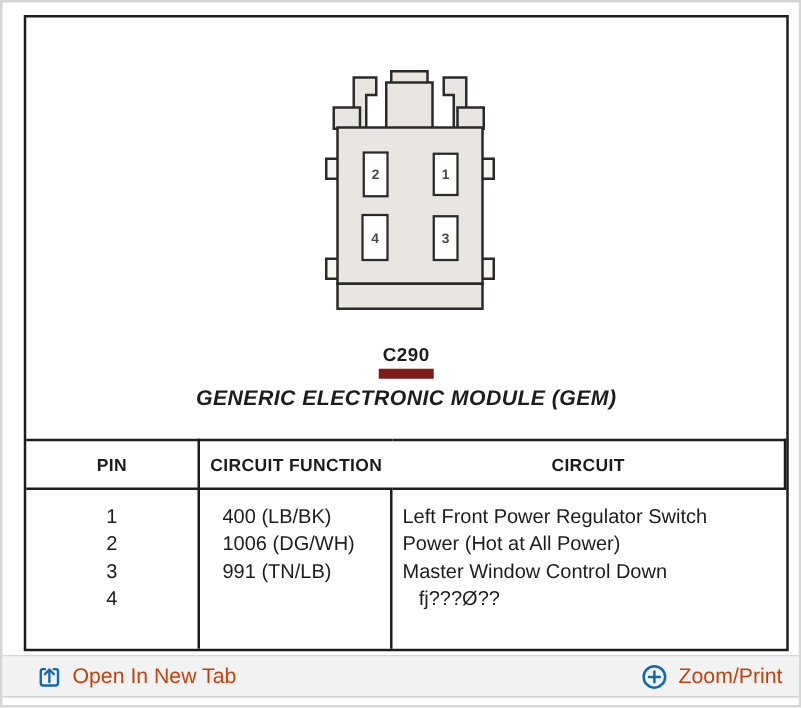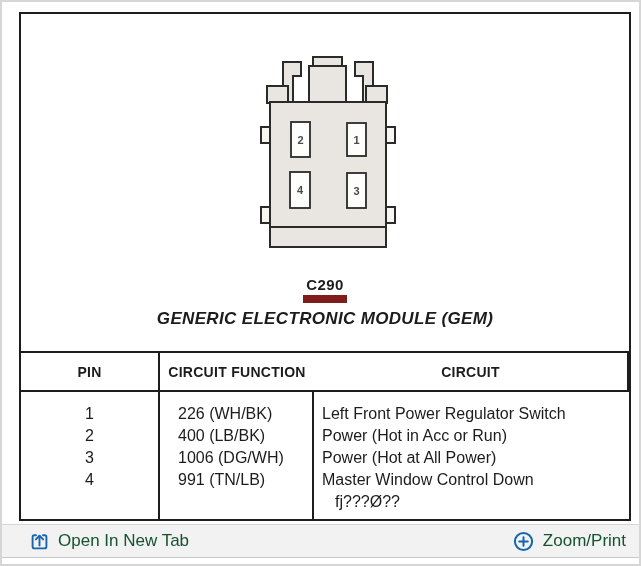--- a/index.html
+++ b/index.html
@@ -75,21 +75,21 @@
     position: absolute;
     left: 0; right: 0; top: 522px; height: 34px;
     background: #f2f2f2;
     border-top: 1px solid #d6d6d6;
     border-bottom: 1px solid #c8c8c8;
     display: flex; align-items: center; justify-content: space-between;
     padding: 0 13px 0 28px;
   }
   .footer-link {
     display: flex; align-items: center; gap: 9px;
-    color: #14532d;
+    color: #c2410c;
     font-size: 17px;
     text-decoration: none;
     cursor: pointer;
     background: none; border: none;
     font-family: inherit;
   }
   .footer-link svg { display: block; }
 </style>
 </head>
 <body>
@@ -143,28 +143,26 @@
       <div class="th">CIRCUIT FUNCTION</div>
       <div class="th colsep">CIRCUIT</div>
 
       <div class="tbody-col col-pin colsep">
         <div class="tline">1</div>
         <div class="tline">2</div>
         <div class="tline">3</div>
         <div class="tline">4</div>
       </div>
       <div class="tbody-col col-circuit colsep">
-        <div class="tline">226 (WH/BK)</div>
         <div class="tline">400 (LB/BK)</div>
         <div class="tline">1006 (DG/WH)</div>
         <div class="tline">991 (TN/LB)</div>
       </div>
       <div class="tbody-col col-function">
         <div class="tline">Left Front Power Regulator Switch</div>
-        <div class="tline">Power (Hot in Acc or Run)</div>
         <div class="tline">Power (Hot at All Power)</div>
         <div class="tline">Master Window Control Down</div>
         <div class="tline indent2">fj???Ø??</div>
       </div>
     </div>
   </div>
 
   <div class="footer">
     <button class="footer-link">
       <span>

